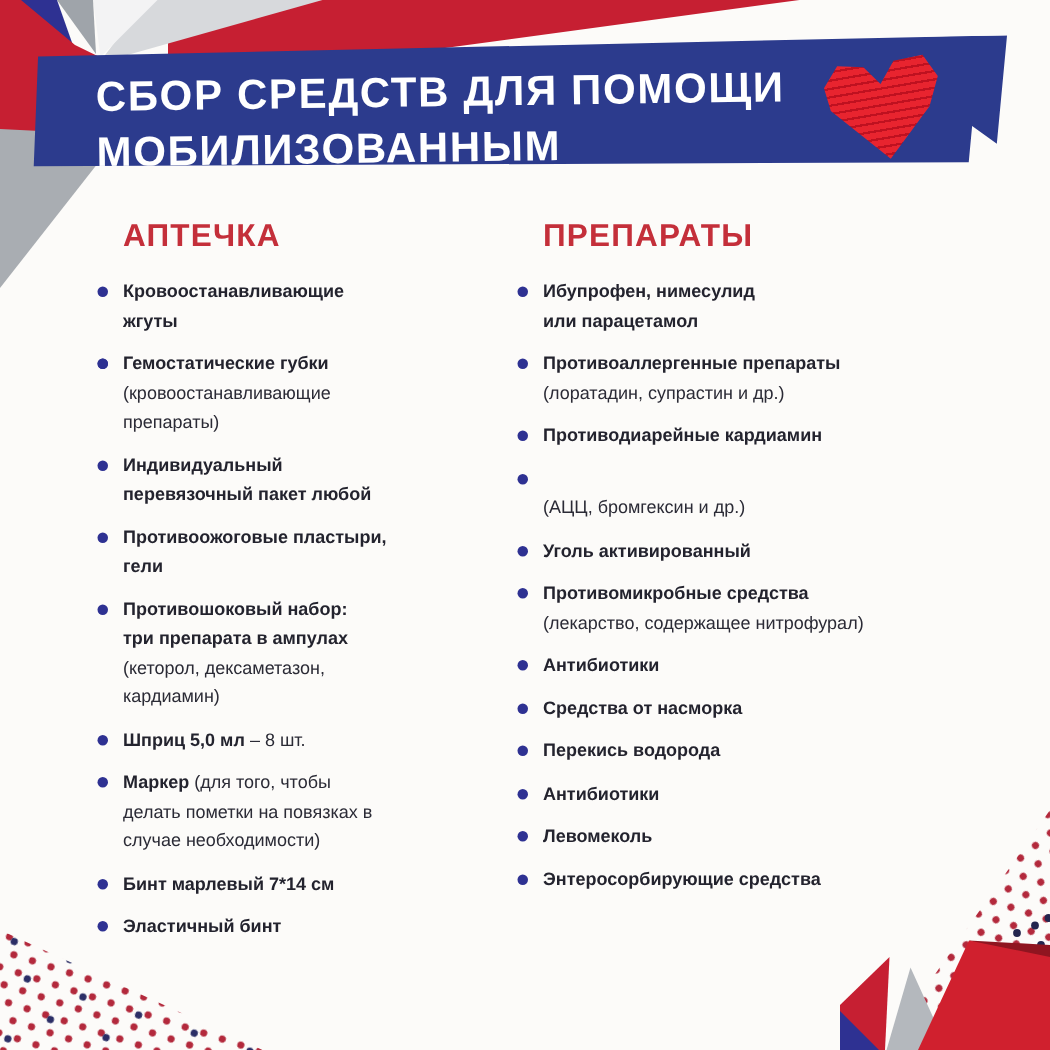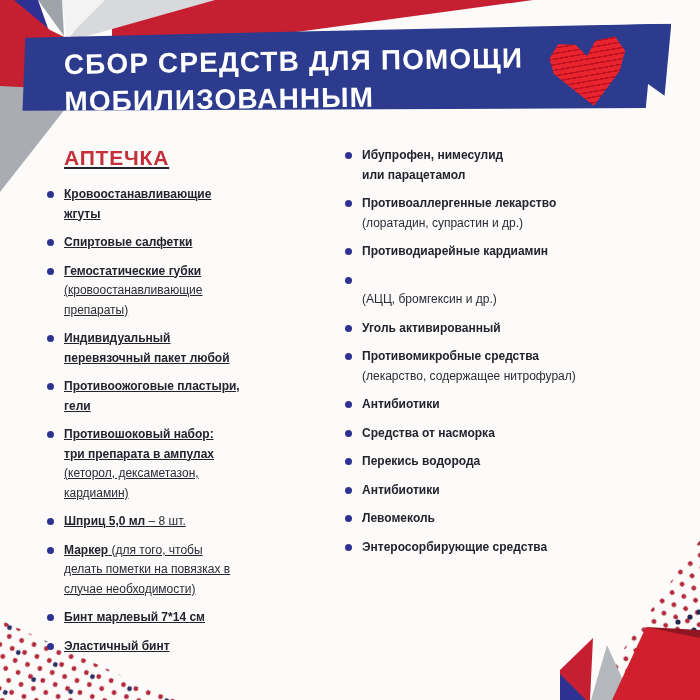--- a/index.html
+++ b/index.html
@@ -26,21 +26,21 @@
   }
   .heart{
     position:absolute;left:528px;top:9px;width:82px;height:74px;
     transform:rotate(-7deg);
     background:repeating-linear-gradient(178deg,#e8242f 0 4px,#bf1120 4px 5.5px);
     clip-path:polygon(50% 30%,38% 13%,17% 9%,4% 27%,7% 48%,50% 98%,87% 56%,97% 30%,87% 9%,63% 11%);
   }
 
   
   .col{position:absolute;top:146px;z-index:2;}
-  .col-left{left:46px;width:282px;text-decoration:underline;}
+  .col-left{left:64px;width:282px;}
   .col-right{left:344px;width:332px;}
   .col-title{
     color:#c42f3a;font-weight:700;font-size:21px;line-height:24px;
     letter-spacing:0.8px;margin:0 0 15px 18px;
   }
   ul.items{list-style:none;margin:0;padding:0;}
   ul.items li{
     position:relative;padding-left:18px;margin-bottom:9px;
     font-size:12px;line-height:19.5px;
   }
@@ -116,21 +116,21 @@
     <div class="banner-title">СБОР СРЕДСТВ ДЛЯ ПОМОЩИ
 МОБИЛИЗОВАННЫМ</div>
     <div class="heart"></div>
   </div>
 
   <div class="col col-left">
     <h2 class="col-title">АПТЕЧКА</h2>
     <ul class="items">
       <li><span class="dot"></span><span class="b">Кровоостанавливающие
 жгуты</span><span class="r"></span></li>
-      <li><span class="dot"></span><span class="b">Спиртовые салфетки</span><span class="r"></span></li>
+      <li><span class="dot"></span><span class="r"></span></li>
       <li><span class="dot"></span><span class="b">Гемостатические губки</span><span class="r">
 (кровоостанавливающие
 препараты)</span></li>
       <li><span class="dot"></span><span class="b">Индивидуальный
 перевязочный пакет любой</span><span class="r"></span></li>
       <li><span class="dot"></span><span class="b">Противоожоговые пластыри,
 гели</span><span class="r"></span></li>
       <li><span class="dot"></span><span class="b">Противошоковый набор:
 три препарата в ампулах</span><span class="r">
 (кеторол, дексаметазон,
@@ -138,24 +138,25 @@
       <li><span class="dot"></span><span class="b">Шприц 5,0 мл</span><span class="r"> – 8 шт.</span></li>
       <li><span class="dot"></span><span class="b">Маркер</span><span class="r"> (для того, чтобы
 делать пометки на повязках в
 случае необходимости)</span></li>
       <li><span class="dot"></span><span class="b">Бинт марлевый 7*14 см</span><span class="r"></span></li>
       <li><span class="dot"></span><span class="b">Эластичный бинт</span><span class="r"></span></li>
     </ul>
   </div>
 
   <div class="col col-right">
+    <h2 class="col-title">ПРЕПАРАТЫ</h2>
     <ul class="items">
       <li><span class="dot"></span><span class="b">Ибупрофен, нимесулид
 или парацетамол</span><span class="r"></span></li>
-      <li><span class="dot"></span><span class="b">Противоаллергенные лекарство</span><span class="r">
+      <li><span class="dot"></span><span class="b">Противоаллергенные препараты</span><span class="r">
 (лоратадин, супрастин и др.)</span></li>
       <li><span class="dot"></span><span class="b">Противодиарейные кардиамин</span><span class="r"></span></li>
       <li><span class="dot"></span><span class="r">
 (АЦЦ, бромгексин и др.)</span></li>
       <li><span class="dot"></span><span class="b">Уголь активированный</span><span class="r"></span></li>
       <li><span class="dot"></span><span class="b">Противомикробные средства</span><span class="r">
 (лекарство, содержащее нитрофурал)</span></li>
       <li><span class="dot"></span><span class="b">Антибиотики</span><span class="r"></span></li>
       <li><span class="dot"></span><span class="b">Средства от насморка</span><span class="r"></span></li>
       <li><span class="dot"></span><span class="b">Перекись водорода</span><span class="r"></span></li>

